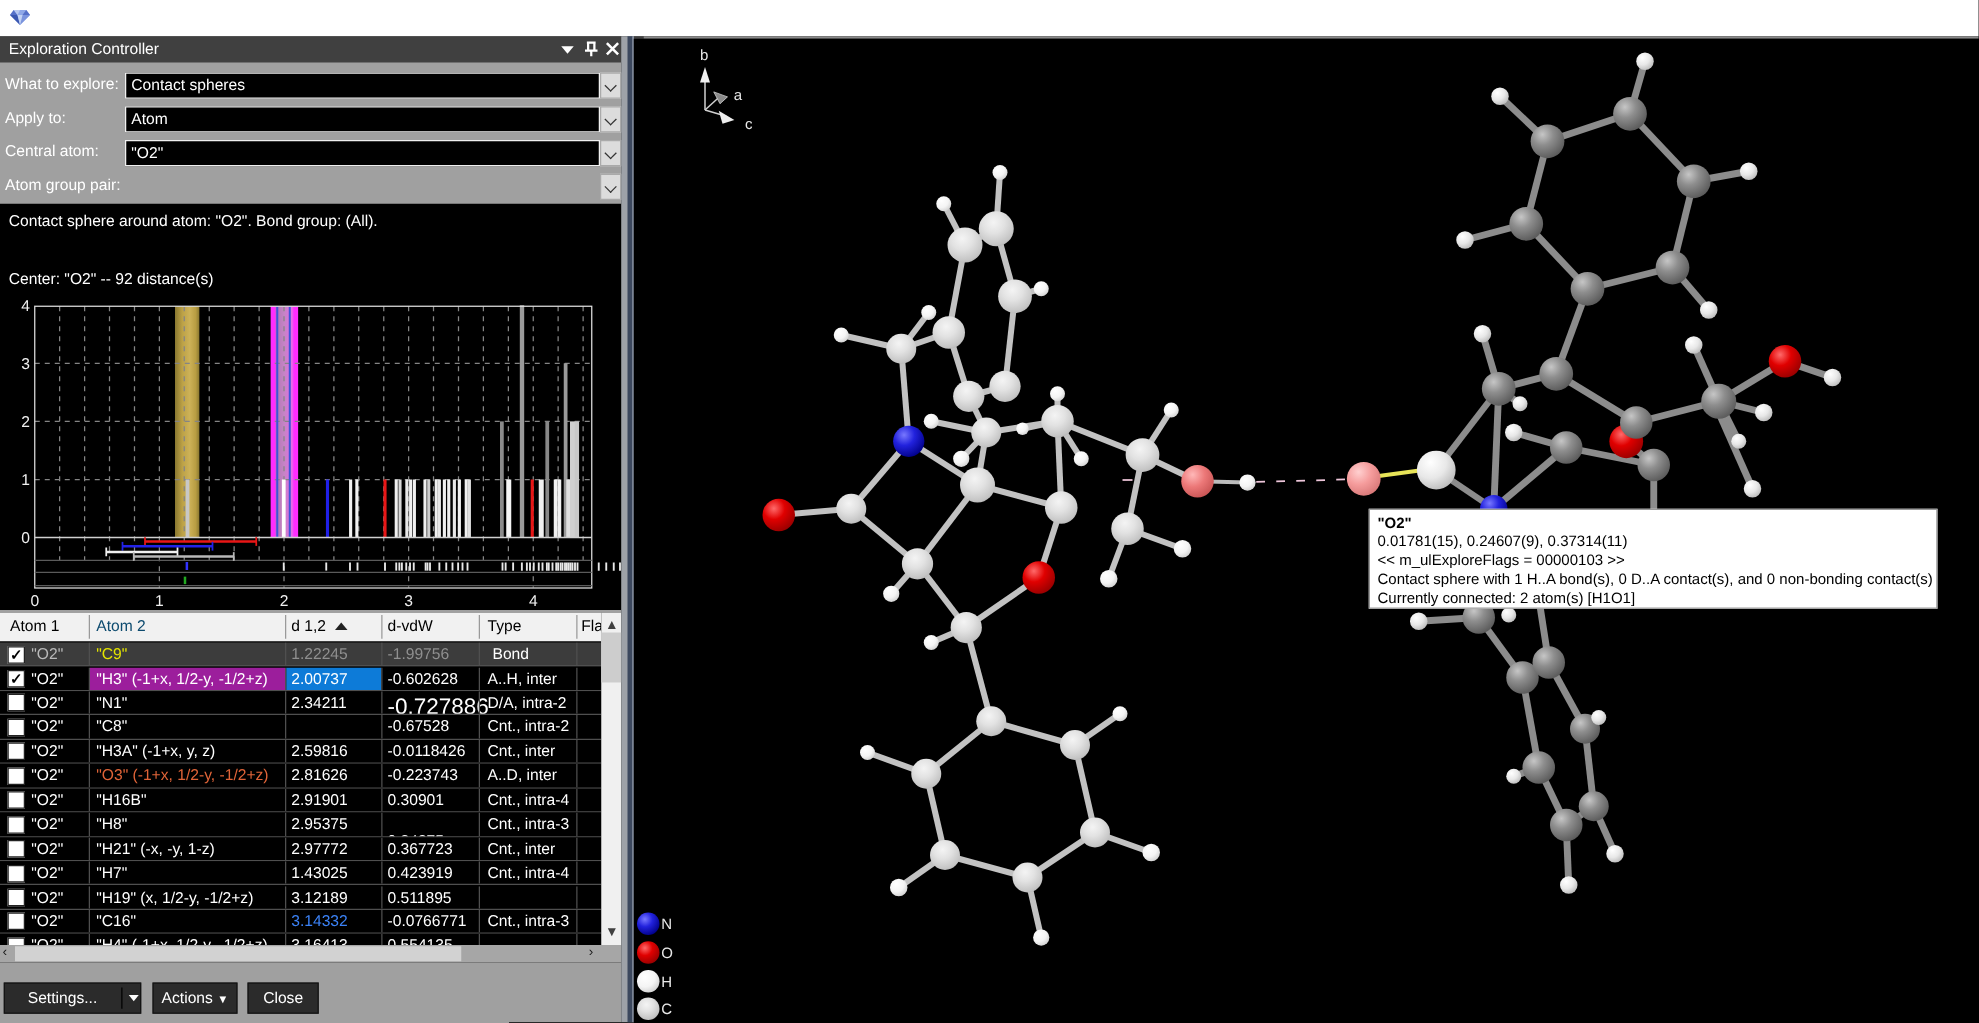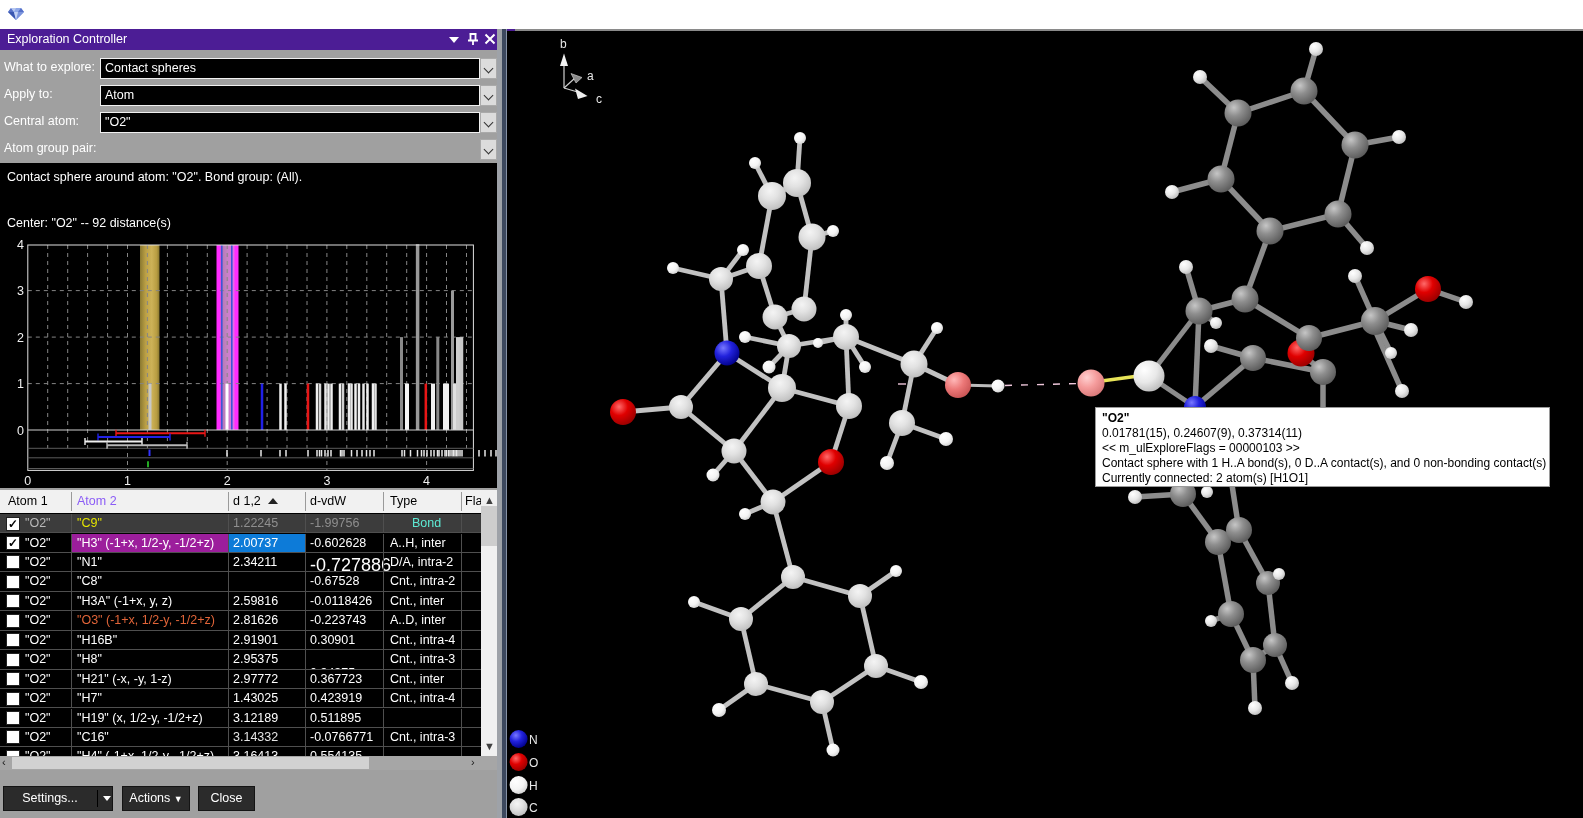--- a/index.html
+++ b/index.html
@@ -11,21 +11,21 @@
       <polygon points="13,1 16,5 10,5" fill="#5570c8"></polygon>
       <polygon points="6,5 8,13 0,5" fill="#3a57b0"></polygon>
       <polygon points="10,5 8,13 16,5" fill="#7b94dd"></polygon>
       <polygon points="6,5 10,5 8,13" fill="#c3d2f4"></polygon>
       <polygon points="3,1 8,1 6,5" fill="#b8c8f0"></polygon>
     </svg>
 <div style="position:absolute;left:30px;top:6px;color:#0369a1;font-size:13px;margin-top:40px;">Diamond - [7106313.cif]</div>
 </div>
 <div style="position:absolute;left:497px;top:29px;width:1086px;height:2px;background:#8a8a8a;"></div>
 <div style="position:absolute;left:0;top:29px;width:497px;height:789px;background:#a0a0a0;">
-<div style="position:absolute;left:0;top:0;width:497px;height:21px;background:#4c1d95;padding-left:18px;">
+<div style="position:absolute;left:0;top:0;width:497px;height:21px;background:#404040;padding-left:18px;">
 <div style="position:absolute;left:7px;top:3px;color:#fff;font-size:12.5px;">Exploration Controller</div>
 <div style="position:absolute;left:449px;top:8px;width:0;height:0;border-left:5px solid transparent;border-right:5px solid transparent;border-top:6px solid #fff;"></div>
       <svg width="12" height="14" viewBox="0 0 12 14" style="position:absolute;left:467px;top:3px;">
         <g stroke="#fff" stroke-width="1.6" fill="none">
           <path d="M2.5,2 L9.5,2 M3.5,2 L3.5,8 M8.5,2 L8.5,8 M1,8.5 L11,8.5 M6,8.5 L6,13" stroke-width="1.8"></path>
         </g>
       </svg>
       <svg width="12" height="12" viewBox="0 0 12 12" style="position:absolute;left:484px;top:4px;">
         <path d="M1.5,1.5 L10.5,10.5 M10.5,1.5 L1.5,10.5" stroke="#fff" stroke-width="2"></path>
       </svg>
@@ -209,39 +209,39 @@
         <text x="27.8" y="485" text-anchor="middle" font-family="Liberation Sans,sans-serif" font-size="12.5" fill="#f0f0f0">0</text>
         <text x="127.5" y="485" text-anchor="middle" font-family="Liberation Sans,sans-serif" font-size="12.5" fill="#f0f0f0">1</text>
         <text x="227.2" y="485" text-anchor="middle" font-family="Liberation Sans,sans-serif" font-size="12.5" fill="#f0f0f0">2</text>
         <text x="326.9" y="485" text-anchor="middle" font-family="Liberation Sans,sans-serif" font-size="12.5" fill="#f0f0f0">3</text>
         <text x="426.6" y="485" text-anchor="middle" font-family="Liberation Sans,sans-serif" font-size="12.5" fill="#f0f0f0">4</text>
       </svg>
 </div>
 <div style="position:absolute;left:0;top:490px;width:582px;height:280px;background:#000;">
       <div style="position:absolute;left:0;top:0;width:481px;height:23px;background:#f1f1f1;">
         <div style="position:absolute;left:8px;top:4px;color:#000;font-size:12.5px;">Atom 1</div>
-        <div style="position:absolute;left:77px;top:4px;color:#8b5cf6;font-size:12.5px;">Atom 2</div>
+        <div style="position:absolute;left:77px;top:4px;color:#0c4a6e;font-size:12.5px;">Atom 2</div>
         <div style="position:absolute;left:233px;top:4px;color:#000;font-size:12.5px;">d 1,2</div>
         <div style="position:absolute;left:310px;top:4px;color:#000;font-size:12.5px;">d-vdW</div>
         <div style="position:absolute;left:390px;top:4px;color:#000;font-size:12.5px;">Type</div>
         <div style="position:absolute;left:465px;top:4px;color:#000;font-size:12.5px;">Fla</div>
         <div style="position:absolute;left:71px;top:2px;width:1px;height:19px;background:#9a9a9a;"></div>
         <div style="position:absolute;left:228px;top:2px;width:1px;height:19px;background:#9a9a9a;"></div>
         <div style="position:absolute;left:305px;top:2px;width:1px;height:19px;background:#9a9a9a;"></div>
         <div style="position:absolute;left:383px;top:2px;width:1px;height:19px;background:#9a9a9a;"></div>
         <div style="position:absolute;left:460.5px;top:2px;width:1px;height:19px;background:#9a9a9a;"></div>
         <div style="position:absolute;left:268px;top:8px;width:0;height:0;border-left:5px solid transparent;border-right:5px solid transparent;border-bottom:6px solid #222;"></div>
       </div>
       <div style="position:absolute;left:0;top:24.0px;width:481px;height:18.4px;background:#3c3c3c;border-bottom:1px solid #4f4f4f;overflow:hidden;">
         <div style="position:absolute;left:6px;top:2.5px;width:12px;height:12px;background:#fff;border:1px solid #222;font:bold 12px/12px &quot;Liberation Sans&quot;,sans-serif;color:#000;text-align:center;">✓</div>
         <div style="position:absolute;left:25px;top:2px;color:#b9b9b9;font-size:12.5px;">"O2"</div>
         <div style="position:absolute;left:77px;top:2px;color:#e3e300;font-size:12.5px;white-space:nowrap;">"C9"</div>
         <div style="position:absolute;left:233px;top:2px;color:#8f8f8f;font-size:12.5px;">1.22245</div>
         <div style="position:absolute;left:310px;top:2px;color:#8f8f8f;font-size:12.5px;">-1.99756</div>
-        <div style="position:absolute;left:412px;top:2px;color:#5eead4;font-size:12.5px;">Bond</div>
+        <div style="position:absolute;left:394px;top:2px;color:#ffffff;font-size:12.5px;">Bond</div>
         <div style="position:absolute;left:71px;top:0;width:1px;height:18.45px;background:#4f4f4f;"></div>
         <div style="position:absolute;left:228px;top:0;width:1px;height:18.45px;background:#4f4f4f;"></div>
         <div style="position:absolute;left:305px;top:0;width:1px;height:18.45px;background:#4f4f4f;"></div>
         <div style="position:absolute;left:383px;top:0;width:1px;height:18.45px;background:#4f4f4f;"></div>
         <div style="position:absolute;left:460.5px;top:0;width:1px;height:18.45px;background:#4f4f4f;"></div>
       </div>
       <div style="position:absolute;left:0;top:43.5px;width:481px;height:18.4px;background:#000;border-bottom:1px solid #4f4f4f;overflow:hidden;">
         <div style="position:absolute;left:6px;top:2.5px;width:12px;height:12px;background:#fff;border:1px solid #222;font:bold 12px/12px &quot;Liberation Sans&quot;,sans-serif;color:#000;text-align:center;">✓</div>
         <div style="position:absolute;left:25px;top:2px;color:#fff;font-size:12.5px;">"O2"</div>
         <div style="position:absolute;left:72px;top:0;width:156px;height:18.45px;background:#9c1e9c;"></div>
@@ -370,21 +370,21 @@
         <div style="position:absolute;left:71px;top:0;width:1px;height:18.45px;background:#4f4f4f;"></div>
         <div style="position:absolute;left:228px;top:0;width:1px;height:18.45px;background:#4f4f4f;"></div>
         <div style="position:absolute;left:305px;top:0;width:1px;height:18.45px;background:#4f4f4f;"></div>
         <div style="position:absolute;left:383px;top:0;width:1px;height:18.45px;background:#4f4f4f;"></div>
         <div style="position:absolute;left:460.5px;top:0;width:1px;height:18.45px;background:#4f4f4f;"></div>
       </div>
       <div style="position:absolute;left:0;top:237.9px;width:481px;height:18.4px;background:#000;border-bottom:1px solid #4f4f4f;overflow:hidden;">
         <div style="position:absolute;left:6px;top:2.5px;width:12px;height:12px;background:#fff;border:1px solid #222;font:bold 12px/12px &quot;Liberation Sans&quot;,sans-serif;color:#000;text-align:center;"></div>
         <div style="position:absolute;left:25px;top:2px;color:#fff;font-size:12.5px;">"O2"</div>
         <div style="position:absolute;left:77px;top:2px;color:#fff;font-size:12.5px;white-space:nowrap;">"C16"</div>
-        <div style="position:absolute;left:233px;top:2px;color:#e5e5e5;font-size:12.5px;">3.14332</div>
+        <div style="position:absolute;left:233px;top:2px;color:#3b82f6;font-size:12.5px;">3.14332</div>
         <div style="position:absolute;left:310px;top:2px;color:#fff;font-size:12.5px;">-0.0766771</div>
         <div style="position:absolute;left:390px;top:2px;color:#fff;font-size:12.5px;">Cnt., intra-3</div>
         <div style="position:absolute;left:71px;top:0;width:1px;height:18.45px;background:#4f4f4f;"></div>
         <div style="position:absolute;left:228px;top:0;width:1px;height:18.45px;background:#4f4f4f;"></div>
         <div style="position:absolute;left:305px;top:0;width:1px;height:18.45px;background:#4f4f4f;"></div>
         <div style="position:absolute;left:383px;top:0;width:1px;height:18.45px;background:#4f4f4f;"></div>
         <div style="position:absolute;left:460.5px;top:0;width:1px;height:18.45px;background:#4f4f4f;"></div>
       </div>
       <div style="position:absolute;left:0;top:257.4px;width:481px;height:8.6px;background:#000;border-bottom:1px solid #4f4f4f;overflow:hidden;">
         <div style="position:absolute;left:6px;top:2.5px;width:12px;height:12px;background:#fff;border:1px solid #222;font:bold 12px/12px &quot;Liberation Sans&quot;,sans-serif;color:#000;text-align:center;"></div>

